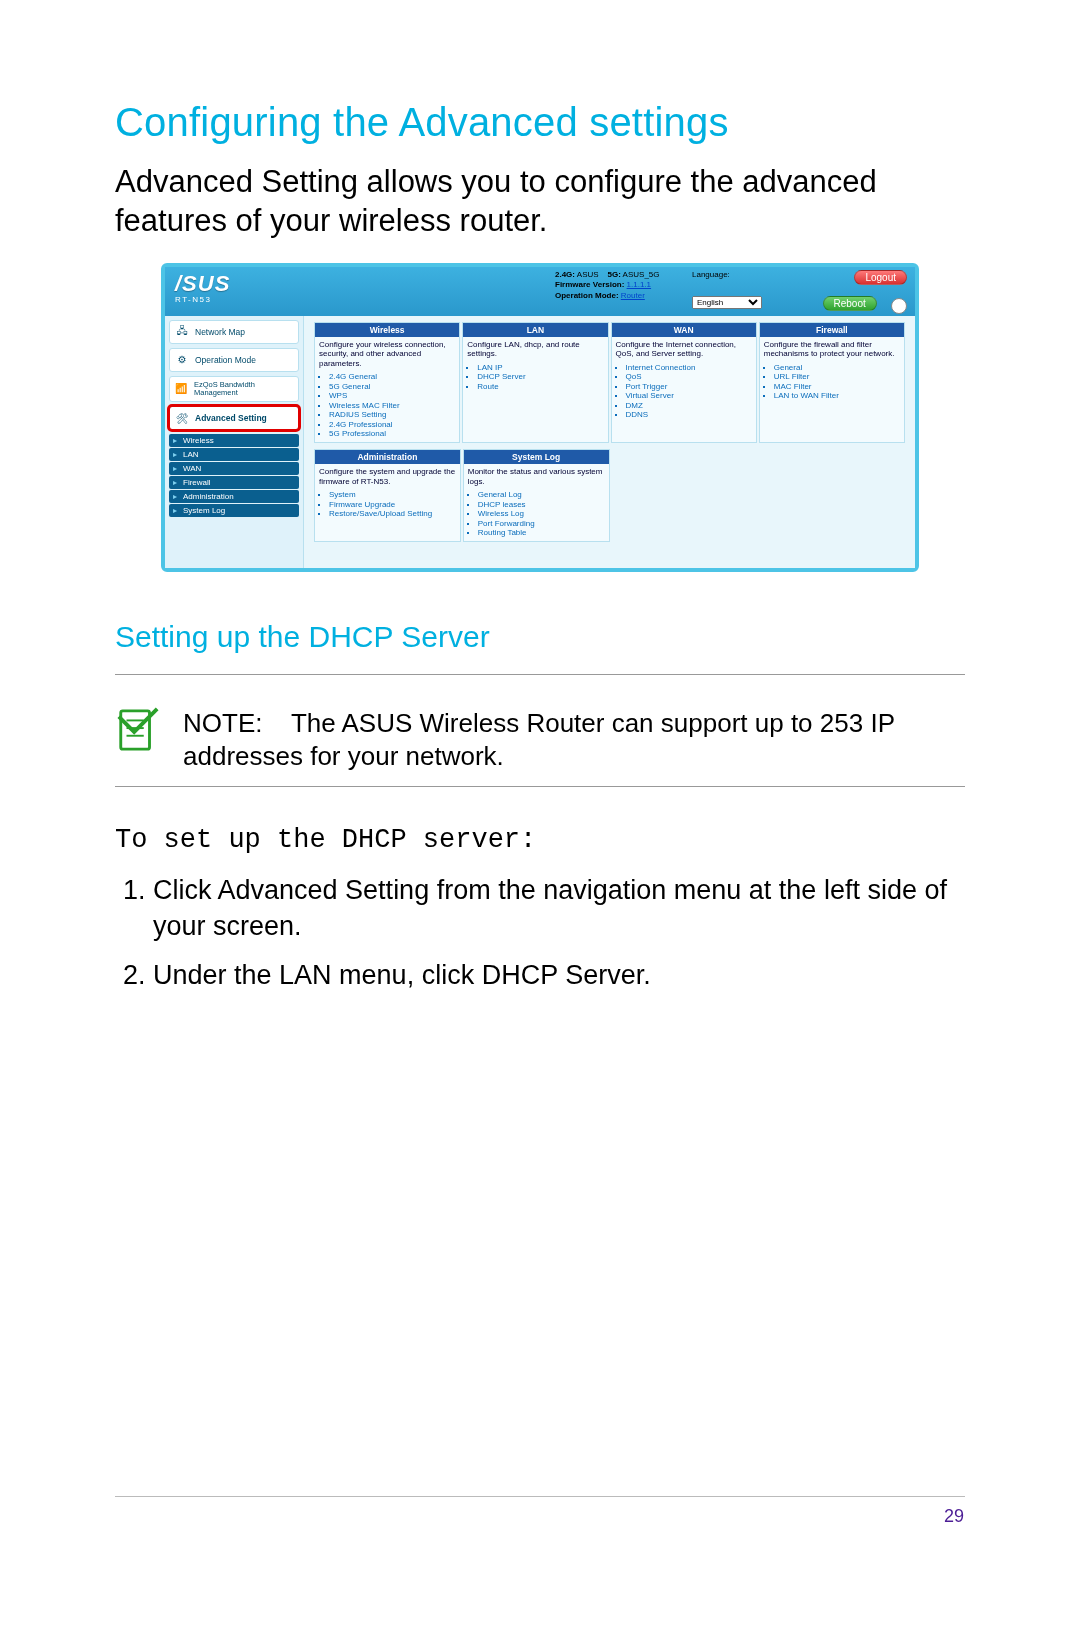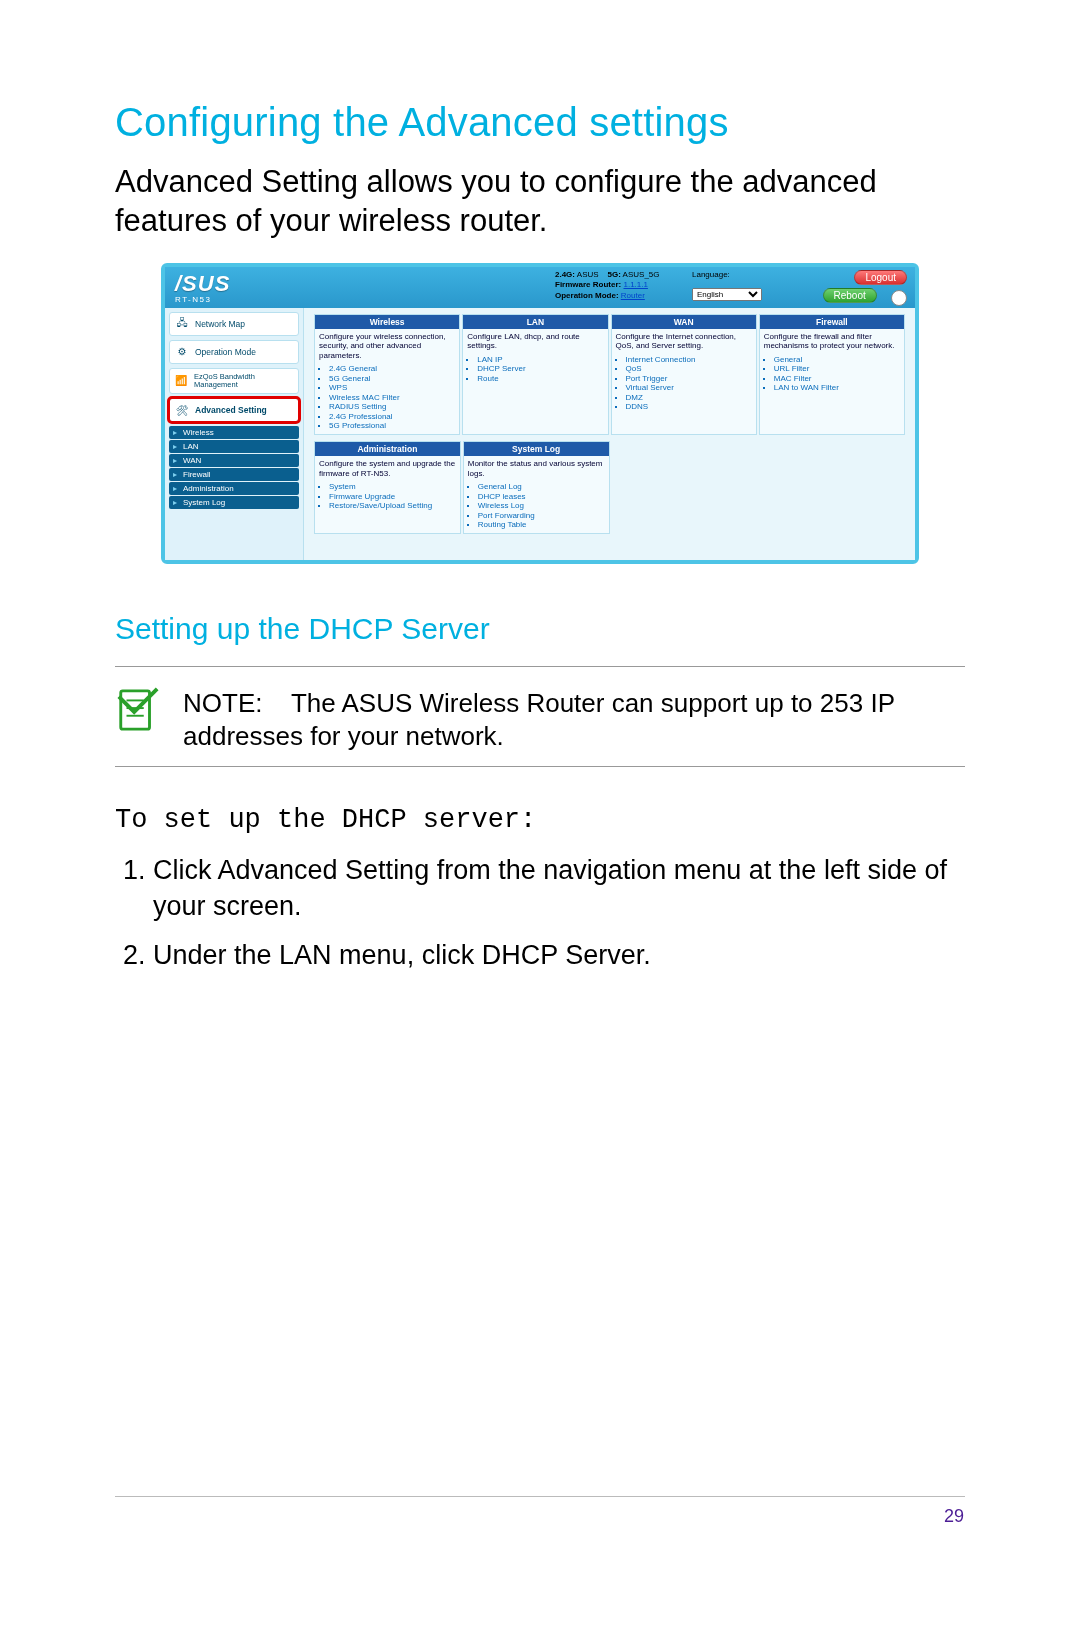--- a/index.html
+++ b/index.html
@@ -200,21 +200,21 @@
   }
   .card ul li { margin-bottom: 0.5px; cursor: pointer; }
 
   
   .note-block {
     display: flex;
     align-items: flex-start;
     gap: 22px;
     border-top: 1px solid #999;
     border-bottom: 1px solid #999;
-    padding: 20px 0 14px 0;
+    padding: 32px 0 14px 0;
     margin: 20px 0 38px 0;
   }
   .note-icon {
     width: 46px; height: 46px; flex: 0 0 46px;
     color: #2aa02a;
   }
   .note-text {
     font-size: 26px;
     line-height: 1.25;
   }
@@ -264,35 +264,35 @@
         </div>
         <div class="header-mid">
           <div>
             <b>2.4G:</b>
             <span>ASUS</span>
             &nbsp;&nbsp;
             <b>5G:</b>
             <span>ASUS_5G</span>
           </div>
           <div>
-            <b>Firmware Router:</b>
+            <b>Firmware Version:</b>
             <a href="#">1.1.1.1</a>
           </div>
           <div>
             <b>Operation Mode:</b>
             <a href="#">Router</a>
           </div>
         </div>
         <div class="header-right">
           <div class="lang-row">
             <span>Language:</span>
             <span style="flex:1"></span>
             <span class="pill-btn pill-logout">Logout</span>
           </div>
-          <div class="lang-row" style="margin-top:3px;">
+          <div class="lang-row" style="margin-top:11px;">
             <select>
               <option>English</option>
             </select>
             <span style="flex:1"></span>
             <span class="pill-btn pill-reboot">Reboot</span>
             &nbsp;<span class="globe"></span>
           </div>
         </div>
       </div>
 

